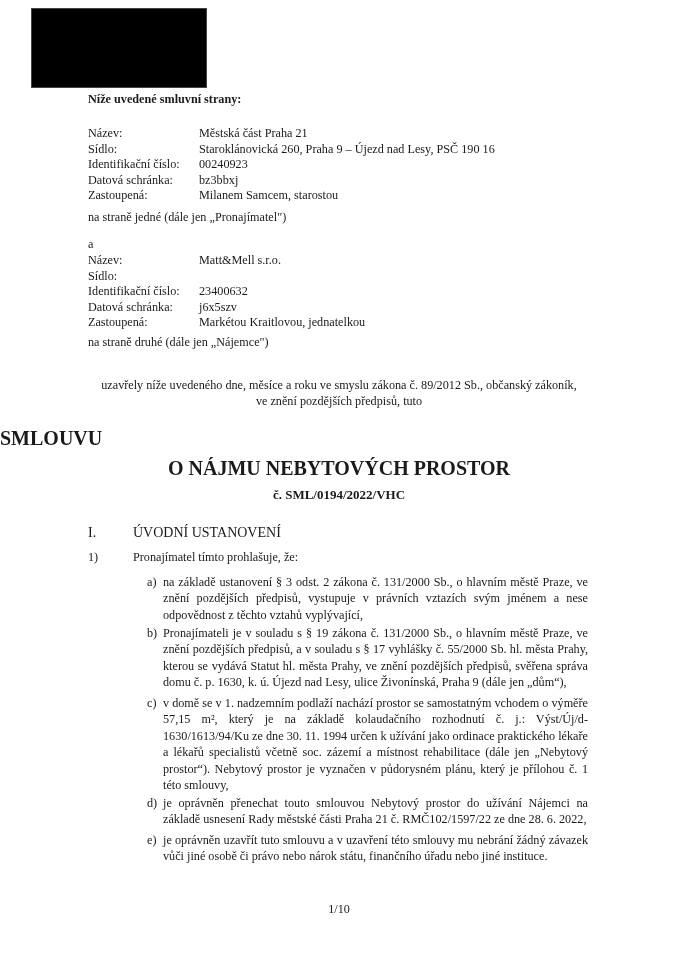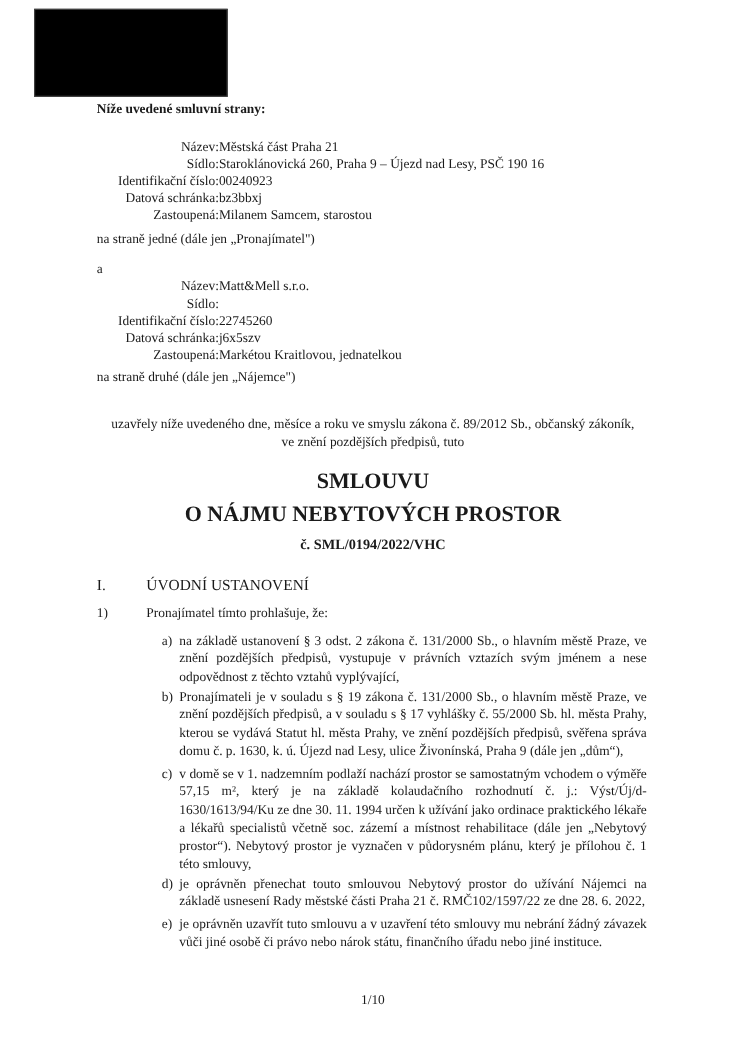--- a/index.html
+++ b/index.html
@@ -7,29 +7,29 @@
       width: 678px; height: 960px; position: relative; overflow: hidden;
       font-family: "Liberation Serif", "DejaVu Serif", serif;
       color: #1a1a1a; font-size: 12.2px;
     }
     .redaction {
       position: absolute; left: 31px; top: 8px; width: 176px; height: 80px;
       background: #000; border: 1px solid #444; box-sizing: border-box;
     }
     .intro { position: absolute; left: 88px; top: 92px; font-weight: bold; }
     .party { position: absolute; left: 88px; }
-    .party .row { display: flex; height: 15.5px; line-height: 15.5px; text-align: right; }
+    .party .row { display: flex; height: 15.5px; line-height: 15.5px; }
     .party .lbl { width: 111px; }
     .after { position: absolute; left: 88px; text-align: right; }
     .conj { position: absolute; left: 88px; }
     .center-text {
       position: absolute; left: 0; width: 678px; text-align: center; line-height: 16px;
     }
     .title1 {
-      position: absolute; left: 0; width: 678px; text-align: center;
+      position: absolute; left: 0; width: 678px; text-align: left;
       font-weight: bold; font-size: 20px; top: 427px;
     }
     .title2 {
       position: absolute; left: 0; width: 678px; text-align: center;
       font-weight: bold; font-size: 20px; top: 457px;
     }
     .contract-no {
       position: absolute; left: 0; width: 678px; text-align: center;
       font-weight: bold; font-size: 13px; top: 487px;
     }
@@ -83,21 +83,21 @@
 <div class="party" style="top:253px;">
   <div class="row">
       <span class="lbl">Název:</span>
       <span>Matt&amp;Mell s.r.o.</span>
     </div>
   <div class="row">
       <span class="lbl">Sídlo:</span>
     </div>
   <div class="row">
       <span class="lbl">Identifikační číslo:</span>
-      <span>22745260</span>
+      <span>23400632</span>
     </div>
   <div class="row">
       <span class="lbl">Datová schránka:</span>
       <span>j6x5szv</span>
     </div>
   <div class="row">
       <span class="lbl">Zastoupená:</span>
       <span>Markétou Kraitlovou, jednatelkou</span>
     </div>
 </div>

